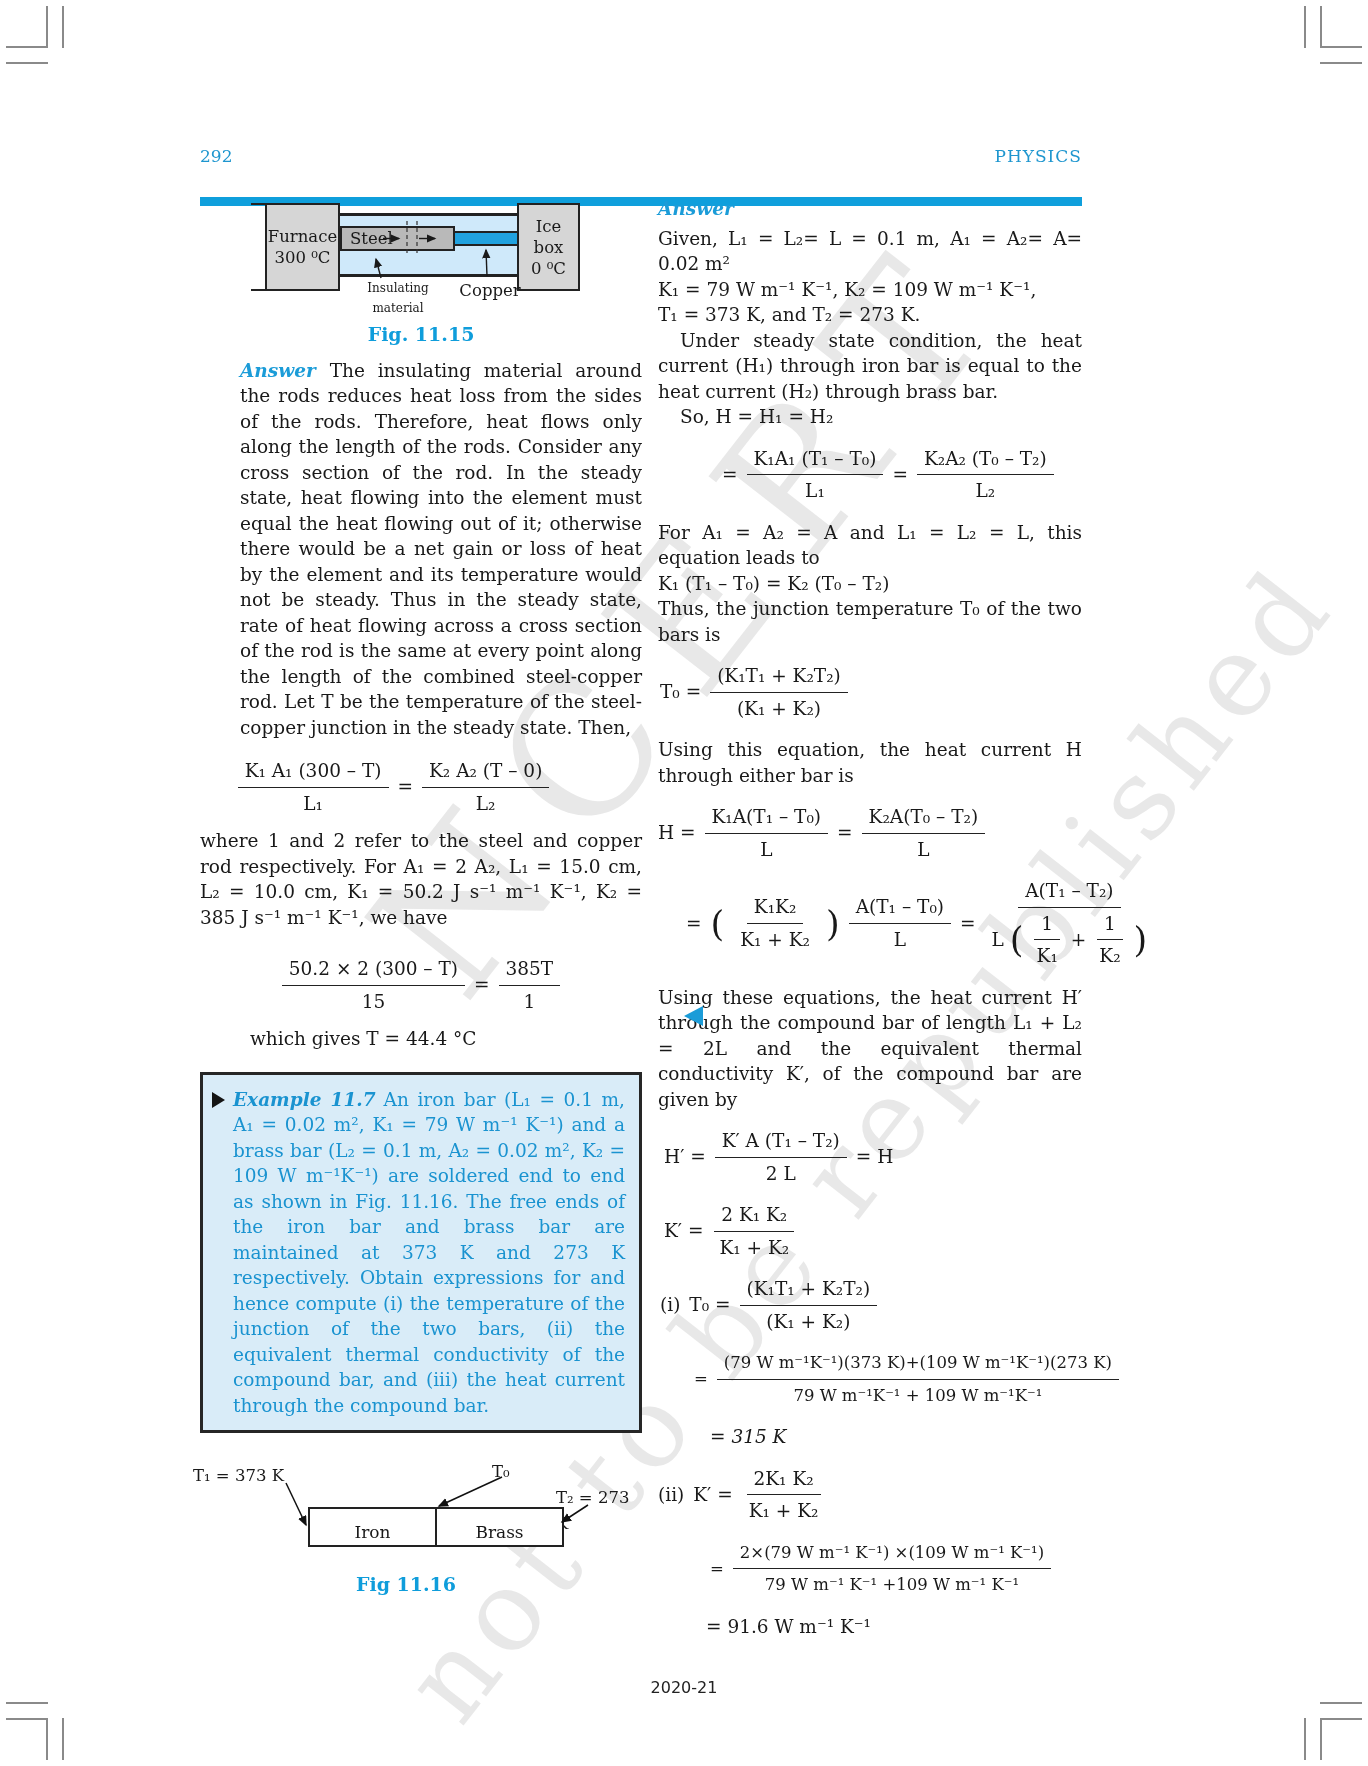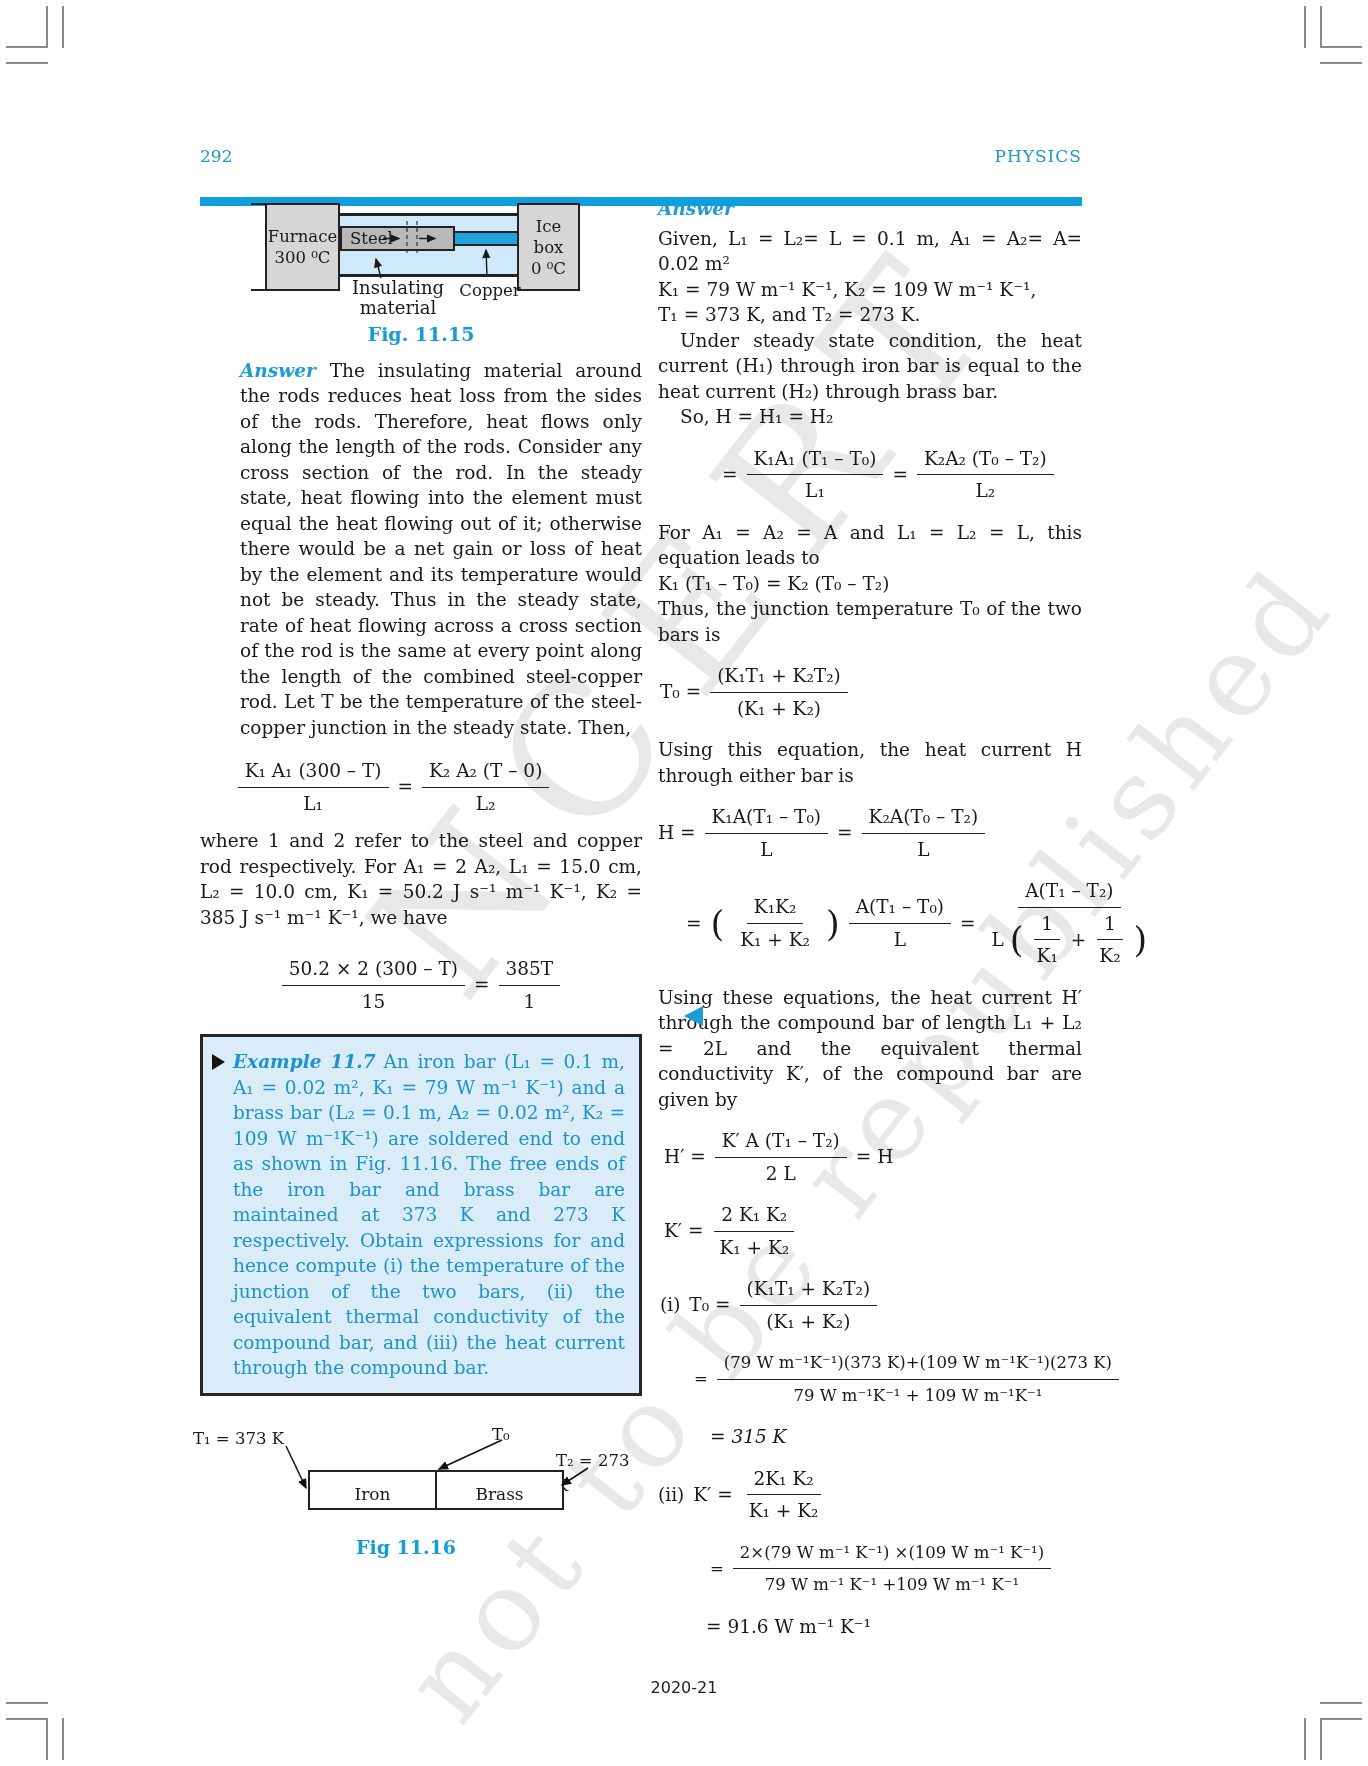--- a/index.html
+++ b/index.html
@@ -49,21 +49,21 @@
   .f15 .furnace{left:65px;width:75px;}
   .f15 .icebox{left:317px;width:63px;}
   .f15 .insul{position:absolute;left:140px;top:13px;width:177px;height:64px;background:#cfe9fa;
        border-top:3px solid #222;border-bottom:3px solid #222;box-sizing:border-box;}
   .f15 .steel{position:absolute;left:140px;top:26px;width:115px;height:25px;background:#b9b9b9;
        border:2px solid #222;box-sizing:border-box;display:flex;align-items:center;
        padding-left:8px;font-size:16.5px;}
   .f15 .copper{position:absolute;left:253px;top:31px;width:66px;height:15px;background:#21a2df;
        border:2px solid #222;box-sizing:border-box;}
   .f15 .lbl-ins{position:absolute;left:142px;top:78px;width:112px;text-align:center;
-       font-size:18px;line-height:20px;}
+       font-size:12px;line-height:20px;}
   .f15 .lbl-cu{position:absolute;left:253px;top:78px;width:74px;text-align:center;font-size:16.5px;}
   .f15 .ext{position:absolute;width:14px;height:2px;background:#222;}
   .f15 svg{position:absolute;left:0;top:0;pointer-events:none;}
 
   
   .exbox{position:relative;margin-top:20px;background:#d9ecf8;border:3px solid #262626;
          padding:12px 14px 12px 30px;color:#1a93d0;box-sizing:border-box;}
   .exbox .marker{position:absolute;left:9px;top:17px;width:0;height:0;
          border-top:8px solid transparent;border-bottom:8px solid transparent;
          border-left:13px solid #151515;}
@@ -197,20 +197,21 @@
         <span class="frac">
           <span class="num">
             <span>385T</span>
           </span>
           <span class="den">
             <span>1</span>
           </span>
         </span>
       </div>
 
+    <p class="sub" style="padding-left:50px;">which gives T = 44.4 °C</p>
 
     <div class="exbox">
       <span class="marker"></span>
       <p>
         <span class="exlab">Example 11.7</span><span>An iron bar (L₁ = 0.1 m, A₁ = 0.02 m², K₁ = 79 W m⁻¹ K⁻¹) and a brass bar (L₂ = 0.1 m, A₂ = 0.02 m², K₂ = 109 W m⁻¹K⁻¹) are soldered end to end as shown in Fig. 11.16. The free ends of the iron bar and brass bar are maintained at 373 K and 273 K respectively. Obtain expressions for and hence compute (i) the temperature of the junction of the two bars, (ii) the equivalent thermal conductivity of the compound bar, and (iii) the heat current through the compound bar.</span>
       </p>
     </div>
 
     <div class="f16">
       <span class="tl" style="left:-7px;top:4px;">T₁ = 373 K</span>

